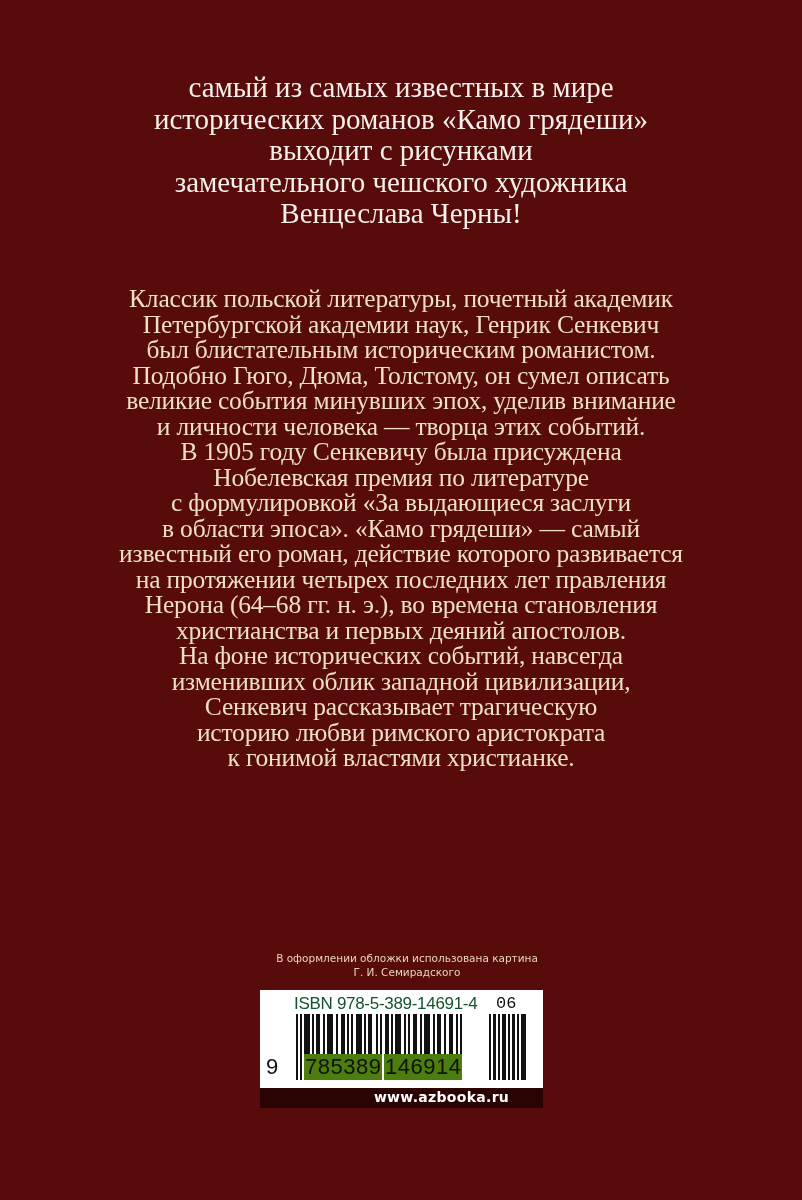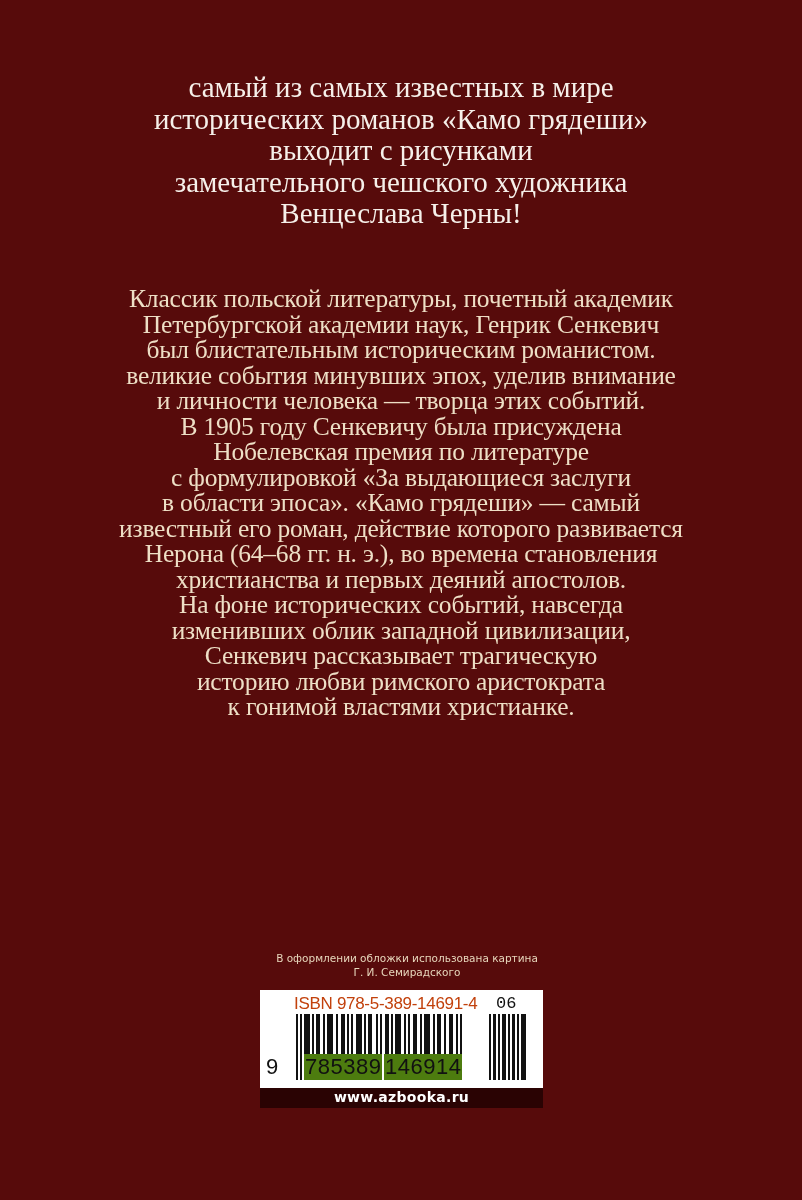--- a/index.html
+++ b/index.html
@@ -28,21 +28,21 @@
     font-family:"DejaVu Sans","Liberation Sans",sans-serif;
     font-size:10.5px; line-height:14px;padding-left:6px;
   }
   .barcode-box {
     position:absolute; left:260px; top:990px; width:283px; height:98px;
     background:#ffffff;
   }
   .isbn-text {
     position:absolute; left:34px; top:4px;
     font-family:"Liberation Sans","DejaVu Sans",sans-serif;
-    font-size:17px; color:#c2410c; letter-spacing:-0.3px;
+    font-size:17px; color:#14532d; letter-spacing:-0.3px;
     white-space:nowrap;
   }
   .addon-text {
     position:absolute; left:236px; top:4px;
     font-family:Liberation Mono, monospace;
     font-size:17px; color:#111;
   }
   .bars { position:absolute; left:36px; top:24px; height:66px; width:168px; }
   .addon-bars { position:absolute; left:229px; top:24px; height:66px; width:37px; }
   .digit-lead {
@@ -55,45 +55,47 @@
     font-family:"Liberation Sans","DejaVu Sans",sans-serif;
     font-size:22px; color:#111; letter-spacing:0.5px; padding:0 1px;
   }
   .url-bar {
     position:absolute; left:260px; top:1088px; width:283px; height:20px;
     background:#2a0303;
   }
   .url-text {
     position:absolute; left:0; top:1px; width:283px; text-align:center;
     font-family:"DejaVu Sans","Liberation Sans",sans-serif;
-    font-weight:bold; font-size:14px; color:#ffffff; letter-spacing:0.3px;
+    font-weight:bold; font-size:14px; color:#ffffff; letter-spacing:0.3px;padding-left:40px;
   }
 </style>
 </head>
 <body>
 
 <div class="intro">
   <div>самый из самых известных в мире</div>
   <div>исторических романов «Камо грядеши»</div>
   <div>выходит с рисунками</div>
   <div>замечательного чешского художника</div>
   <div>Венцеслава Черны!</div>
 </div>
 
 <div class="desc">
   <div>Классик польской литературы, почетный академик</div>
   <div>Петербургской академии наук, Генрик Сенкевич</div>
   <div>был блистательным историческим романистом.</div>
+  <div>Подобно Гюго, Дюма, Толстому, он сумел описать</div>
   <div>великие события минувших эпох, уделив внимание</div>
   <div>и личности человека — творца этих событий.</div>
   <div>В 1905 году Сенкевичу была присуждена</div>
   <div>Нобелевская премия по литературе</div>
   <div>с формулировкой «За выдающиеся заслуги</div>
   <div>в области эпоса». «Камо грядеши» — самый</div>
   <div>известный его роман, действие которого развивается</div>
+  <div>на протяжении четырех последних лет правления</div>
   <div>Нерона (64–68 гг. н. э.), во времена становления</div>
   <div>христианства и первых деяний апостолов.</div>
   <div>На фоне исторических событий, навсегда</div>
   <div>изменивших облик западной цивилизации,</div>
   <div>Сенкевич рассказывает трагическую</div>
   <div>историю любви римского аристократа</div>
   <div>к гонимой властями христианке.</div>
 </div>
 
 <div class="credit">

